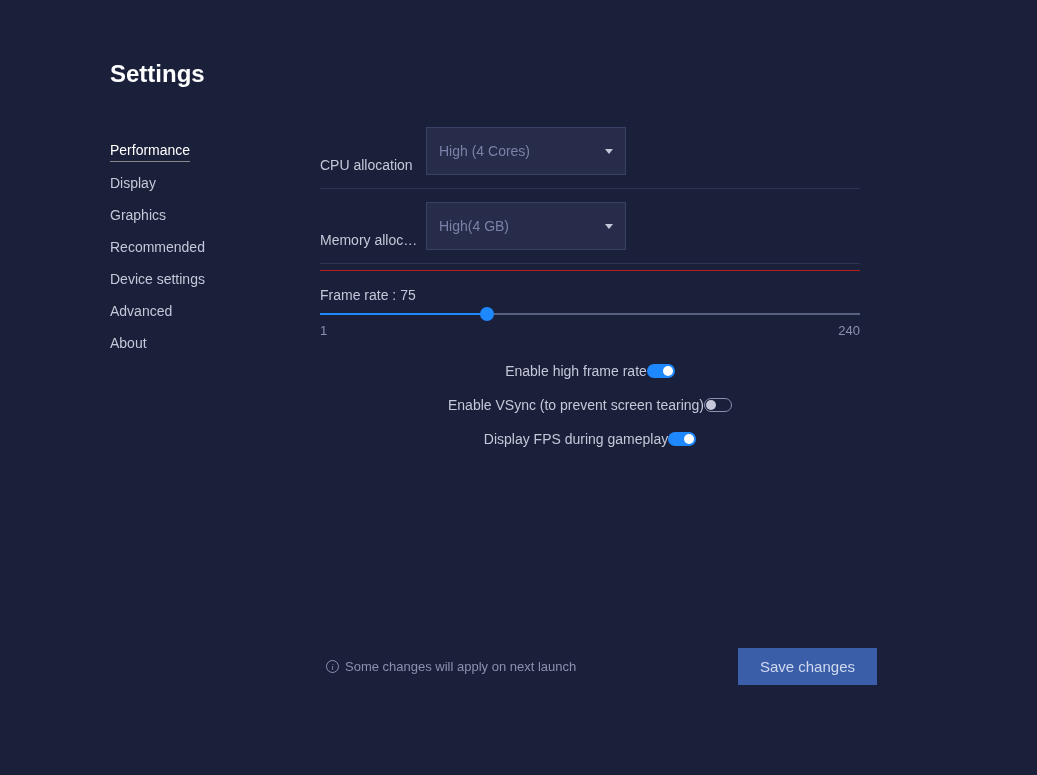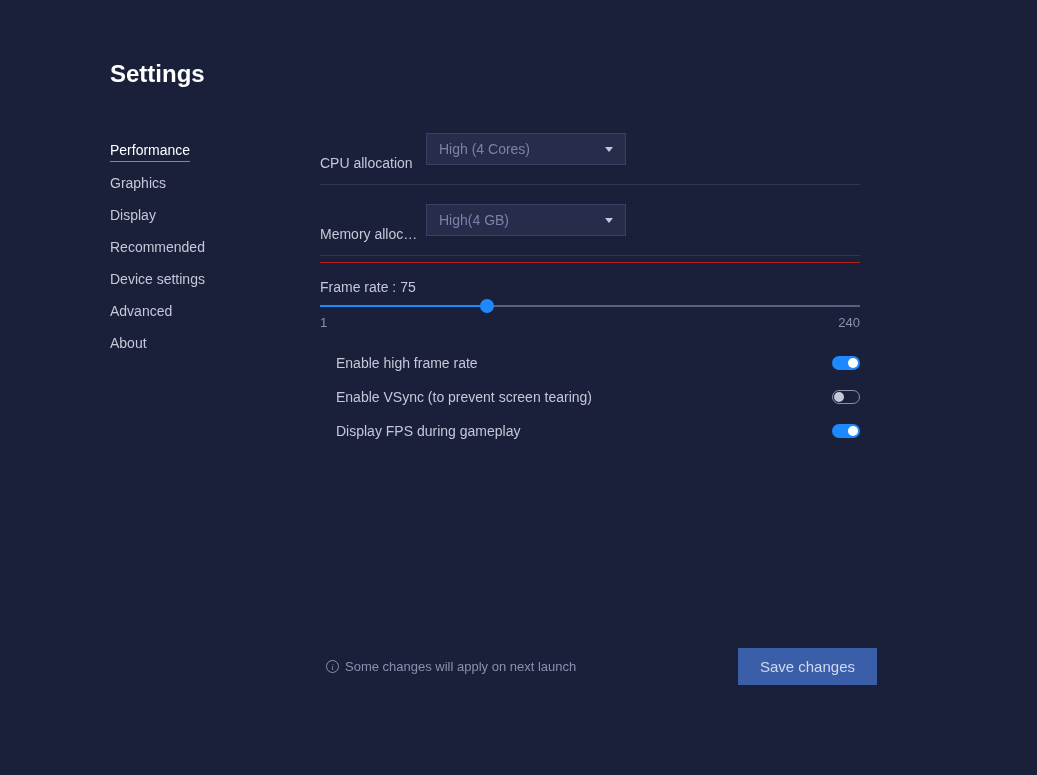--- a/index.html
+++ b/index.html
@@ -69,21 +69,21 @@
       white-space: nowrap;
       overflow: hidden;
       text-overflow: ellipsis;
       margin-top: 28px;
     }
     .select {
       display: flex;
       align-items: center;
       justify-content: space-between;
       width: 200px;
-      height: 32px;
+      height: 48px;
       background: #262c4a;
       border: 1px solid #3a4065;
       padding: 0 12px;
       font-size: 14px;
       color: #7b82a8;
       cursor: pointer;
     }
     .select-arrow {
       width: 0;
       height: 0;
@@ -141,23 +141,22 @@
       margin-bottom: 4px;
     }
     .rec-text {
       font-size: 13px;
       color: #7b82a8;
       line-height: 1.4;
     }
     .toggle-row {
       display: flex;
       align-items: center;
-      justify-content: space-between;
+      justify-content: center;
       padding: 9px 0;
-      margin-left: 16px;
     }
     .toggle-label {
       font-size: 14px;
       color: #c5c8d8;
     }
     .toggle {
       width: 28px;
       height: 14px;
       border-radius: 8px;
       position: relative;
@@ -228,22 +227,22 @@
     }
   </style>
 </head>
 <body>
 
 <div class="container">
   <div class="sidebar">
     <h1 class="page-title">Settings</h1>
     <ul class="nav-list">
       <li class="nav-item active">Performance</li>
+      <li class="nav-item">Display</li>
       <li class="nav-item">Graphics</li>
-      <li class="nav-item">Display</li>
       <li class="nav-item">Recommended</li>
       <li class="nav-item">Device settings</li>
       <li class="nav-item">Advanced</li>
       <li class="nav-item">About</li>
     </ul>
   </div>
 
   <div class="main">
     <div class="setting-row">
       <div class="setting-label">CPU allocation</div>

